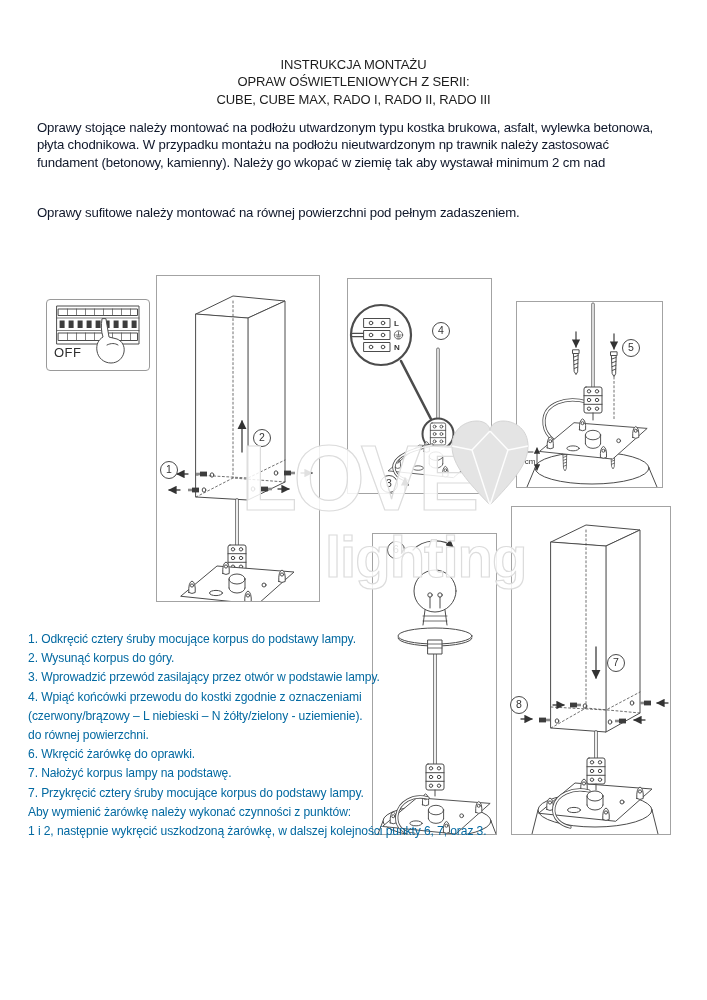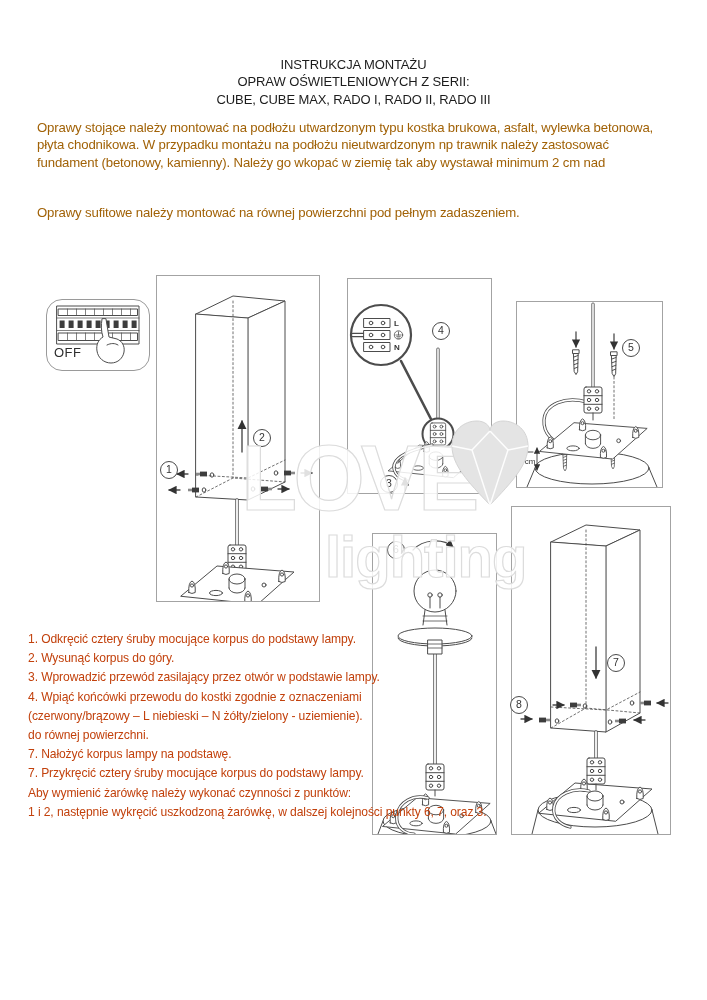--- a/index.html
+++ b/index.html
@@ -1,27 +1,27 @@
 <!DOCTYPE html>
 <html><head>
 <meta charset="utf-8">
 <style>
   html,body{margin:0;padding:0;background:#fff;}
   .page{position:relative;width:707px;height:1000px;background:#fff;overflow:hidden;
         font-family:"Liberation Sans",sans-serif;color:#1f1f1f;}
   .title-block{position:absolute;left:0;top:56px;width:707px;text-align:center;
         font-size:13px;line-height:17.4px;color:#1c1c1c;letter-spacing:-0.1px;}
   .para{position:absolute;left:37px;font-size:13.2px;line-height:17.4px;
-        letter-spacing:-0.15px;white-space:nowrap;color:#a16207;}
+        letter-spacing:-0.15px;white-space:nowrap;color:#0f172a;}
   .para.p1{top:119px;}
   .para.p2{top:204px;}
   .steps{position:absolute;left:28px;top:630px;font-size:12.1px;line-height:19.2px;
-        letter-spacing:-0.1px;white-space:nowrap;color:#c2410c;}
+        letter-spacing:-0.1px;white-space:nowrap;color:#0369a1;}
   .panel{position:absolute;border:1px solid #a3a3a3;background:#fff;box-sizing:border-box;}
-  .panel.rounded{border-radius:16px;border-color:#9a9a9a;}
+  .panel.rounded{border-radius:4px;border-color:#9a9a9a;}
   .panel svg{display:block;}
   .badge{position:absolute;width:16px;height:16px;border:1px solid #4a4a4a;border-radius:50%;
         background:#fff;font-size:10.5px;line-height:15px;text-align:center;color:#333;z-index:3;}
   .lbl-off{position:absolute;left:7px;top:45px;font-size:13px;letter-spacing:0.5px;color:#2d2d2d;}
   .lbl-2cm{position:absolute;left:1px;top:155px;font-size:8px;color:#333;}
   .wm{position:absolute;left:235px;top:405px;z-index:5;pointer-events:none;}
 </style>
 </head>
 <body>
 
@@ -274,20 +274,21 @@
   <span class="badge" style="left:607px;top:654px;">7</span>
   <span class="badge" style="left:510px;top:696px;">8</span>
 
   <div class="steps">
     <div>1. Odkręcić cztery śruby mocujące korpus do podstawy lampy.</div>
     <div>2. Wysunąć korpus do góry.</div>
     <div>3. Wprowadzić przewód zasilający przez otwór w podstawie lampy.</div>
     <div>4. Wpiąć końcówki przewodu do kostki zgodnie z oznaczeniami</div>
     <div>(czerwony/brązowy – L niebieski – N żółty/zielony - uziemienie).</div>
     <div>do równej powierzchni.</div>
+    <div>6. Wkręcić żarówkę do oprawki.</div>
     <div>7. Nałożyć korpus lampy na podstawę.</div>
     <div>7. Przykręcić cztery śruby mocujące korpus do podstawy lampy.</div>
     <div>Aby wymienić żarówkę należy wykonać czynności z punktów:</div>
     <div>1 i 2, następnie wykręcić uszkodzoną żarówkę, w dalszej kolejności punkty 6, 7, oraz 3.</div>
   </div>
 
   <svg class="wm" width="340" height="195" viewBox="0 0 340 195">
     <text x="6" y="105" font-family="Liberation Sans, sans-serif" font-size="92" font-weight="bold" letter-spacing="-4" fill="rgba(255,255,255,0.85)" stroke="#dcdcdc" stroke-width="1.2">LOVE</text>
     <g transform="translate(215,15)">
       <path d="M40,85 C18,62 2,45 2,26 C2,10 14,1 27,1 C34,1 40,5 40,11 C40,5 46,1 53,1 C66,1 78,10 78,26 C78,45 62,62 40,85 Z" fill="#e4e4e4" stroke="#d4d4d4" stroke-width="1"></path>

